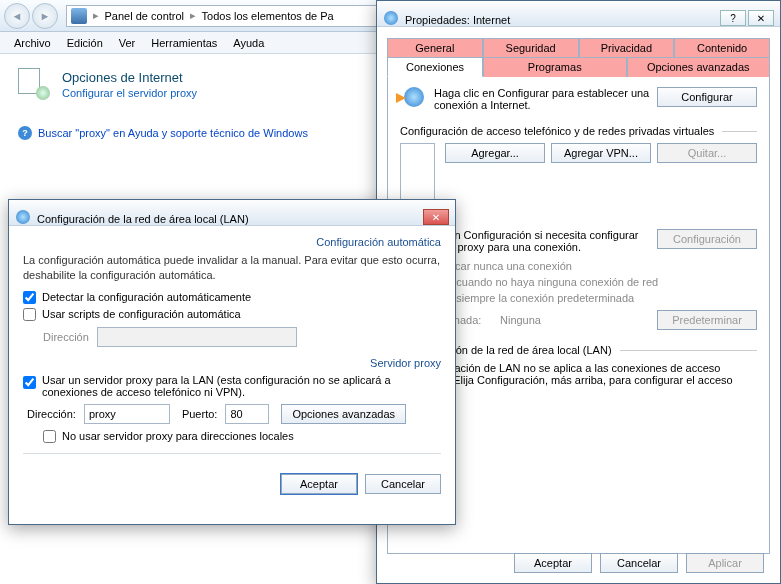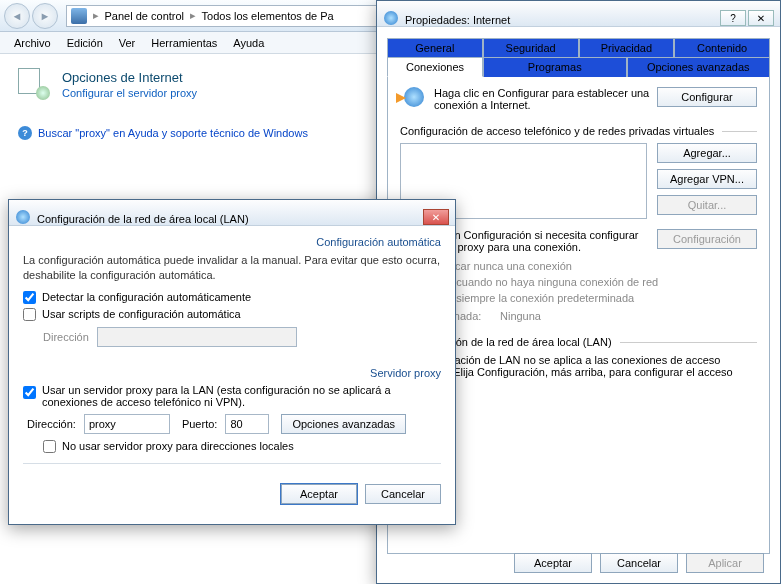--- a/index.html
+++ b/index.html
@@ -34,35 +34,35 @@
 .titlebar .ico{width:16px;height:16px;margin-right:6px;display:flex;align-items:center;justify-content:center;}
 .title-spacer{flex:1;}
 .tbtn { width:26px; height:16px; border:1px solid #9bb; background:linear-gradient(#fff,#e4eef6); margin-left:2px; display:flex;align-items:center;justify-content:center;font-size:10px;}
 .tbtn.close{background:linear-gradient(#f19d9a,#d9534f);color:#fff;border-color:#a43;}
 
 
 .inetprop { top:0; right:0; width:405px; height:584px; }
 .inetprop .content { padding:6px 10px 10px; }
 .tabs { margin-top:4px;}
 .tabrow { display:flex; }
-.tab { border:1px solid #9fb3c6; border-bottom:none; background:#1d4ed8; padding:3px 0; text-align:center; font-size:11px; position:relative; top:1px;}
+.tab { border:1px solid #9fb3c6; border-bottom:none; background:#fca5a5; padding:3px 0; text-align:center; font-size:11px; position:relative; top:1px;}
 .tab.top{flex:1;}
 .tab.active{background:#fff;border-bottom:1px solid #fff;z-index:2;}
 .tabrow2 .tab{flex:1;}
 .tabpanel { border:1px solid #9fb3c6; background:#fff; padding:10px 12px 12px; height:478px;}
 .row { display:flex; align-items:flex-start; }
 .globe-arrow{width:24px;height:24px;margin-right:10px;position:relative;}
 .globe{width:20px;height:20px;border-radius:50%;background:radial-gradient(#aee0ff,#2d7fcf);position:absolute;right:0;top:0;}
 .arrow-orange{position:absolute;left:-4px;top:6px;width:0;height:0;border-top:5px solid transparent;border-bottom:5px solid transparent;border-left:10px solid #f39a2b;}
 .btn { border:1px solid #8fa6bc; background:linear-gradient(#fdfdfe,#e7eef5); padding:3px 10px; min-width:100px; text-align:center; font-size:11px;}
 .btn[disabled]{color:#9a9a9a;background:#f2f2f2;}
 .sectline{display:flex;align-items:center;margin:14px 0 6px;}
 .sectline hr{flex:1;border:none;border-top:1px solid #ccc;margin-left:8px;}
 .listbox{border:1px solid #a7b7c7;height:76px;background:#fff;}
-.rightstack{display:flex;flex-direction:column;gap:6px;margin-left:10px;}
+.rightstack{display:flex;flex-direction:row;gap:6px;margin-left:10px;}
 .radio{display:flex;align-items:center;margin:3px 0;}
 .radio input{margin-right:6px;}
 .footerbar{position:absolute;bottom:10px;right:16px;display:flex;gap:8px;}
 .inetprop .footerbar .btn{min-width:78px;}
 
 
 .landlg { top:199px; left:8px; width:448px; height:326px;}
 .landlg .body{padding:10px 14px;}
 .group-title{color:#1a4f8f;font-size:11px;margin-bottom:5px;text-align:right;}
 .desc{color:#333;margin-bottom:8px;line-height:1.35;}
@@ -175,20 +175,21 @@
               <span class="muted">Marcar cuando no haya ninguna conexión de red</span>
             </div>
           <div class="radio">
               <input type="radio" disabled="" style="">
               <span class="muted">Marcar siempre la conexión predeterminada</span>
             </div>
         </div>
         <div class="row" style="margin-top:6px;align-items:center">
           <span class="muted" style="width:100px">Predeterminada:</span>
           <span class="muted" style="flex:1">Ninguna</span>
+          <button class="btn" disabled="">Predeterminar</button>
         </div>
 
         <div class="sectline">
             <span>Configuración de la red de área local (LAN)</span>
             <hr>
           </div>
         <div class="row">
           <div style="flex:1;padding-right:10px">La configuración de LAN no se aplica a las conexiones de acceso telefónico. Elija Configuración, más arriba, para configurar el acceso telefónico.</div>
         </div>
       </div>
@@ -219,21 +220,21 @@
       </div>
     <div class="chk">
         <input type="checkbox" style="">
         <span>Usar scripts de configuración automática</span>
       </div>
     <div class="inline-field" style="margin-left:20px">
       <label class="muted">Dirección</label>
       <input class="txt" disabled="" style="width: 200px;">
     </div>
 
-    <div class="group-title" style="margin-top:20px">Servidor proxy</div>
+    <div class="group-title" style="margin-top:10px">Servidor proxy</div>
     <div class="chk" style="align-items:flex-start">
         <input type="checkbox" checked="" style="margin-top: 2px;">
         <span>Usar un servidor proxy para la LAN (esta configuración no se aplicará a conexiones de acceso telefónico ni VPN).</span>
       </div>
     <div class="inline-field" style="margin-left:4px">
       <label>Dirección:</label>
       <input class="txt" style="width: 86px;" value="proxy">
       <label style="margin-left:12px">Puerto:</label>
       <input class="txt" style="width: 44px;" value="80">
       <button class="btn" style="margin-left:12px;min-width:auto">Opciones avanzadas</button>

